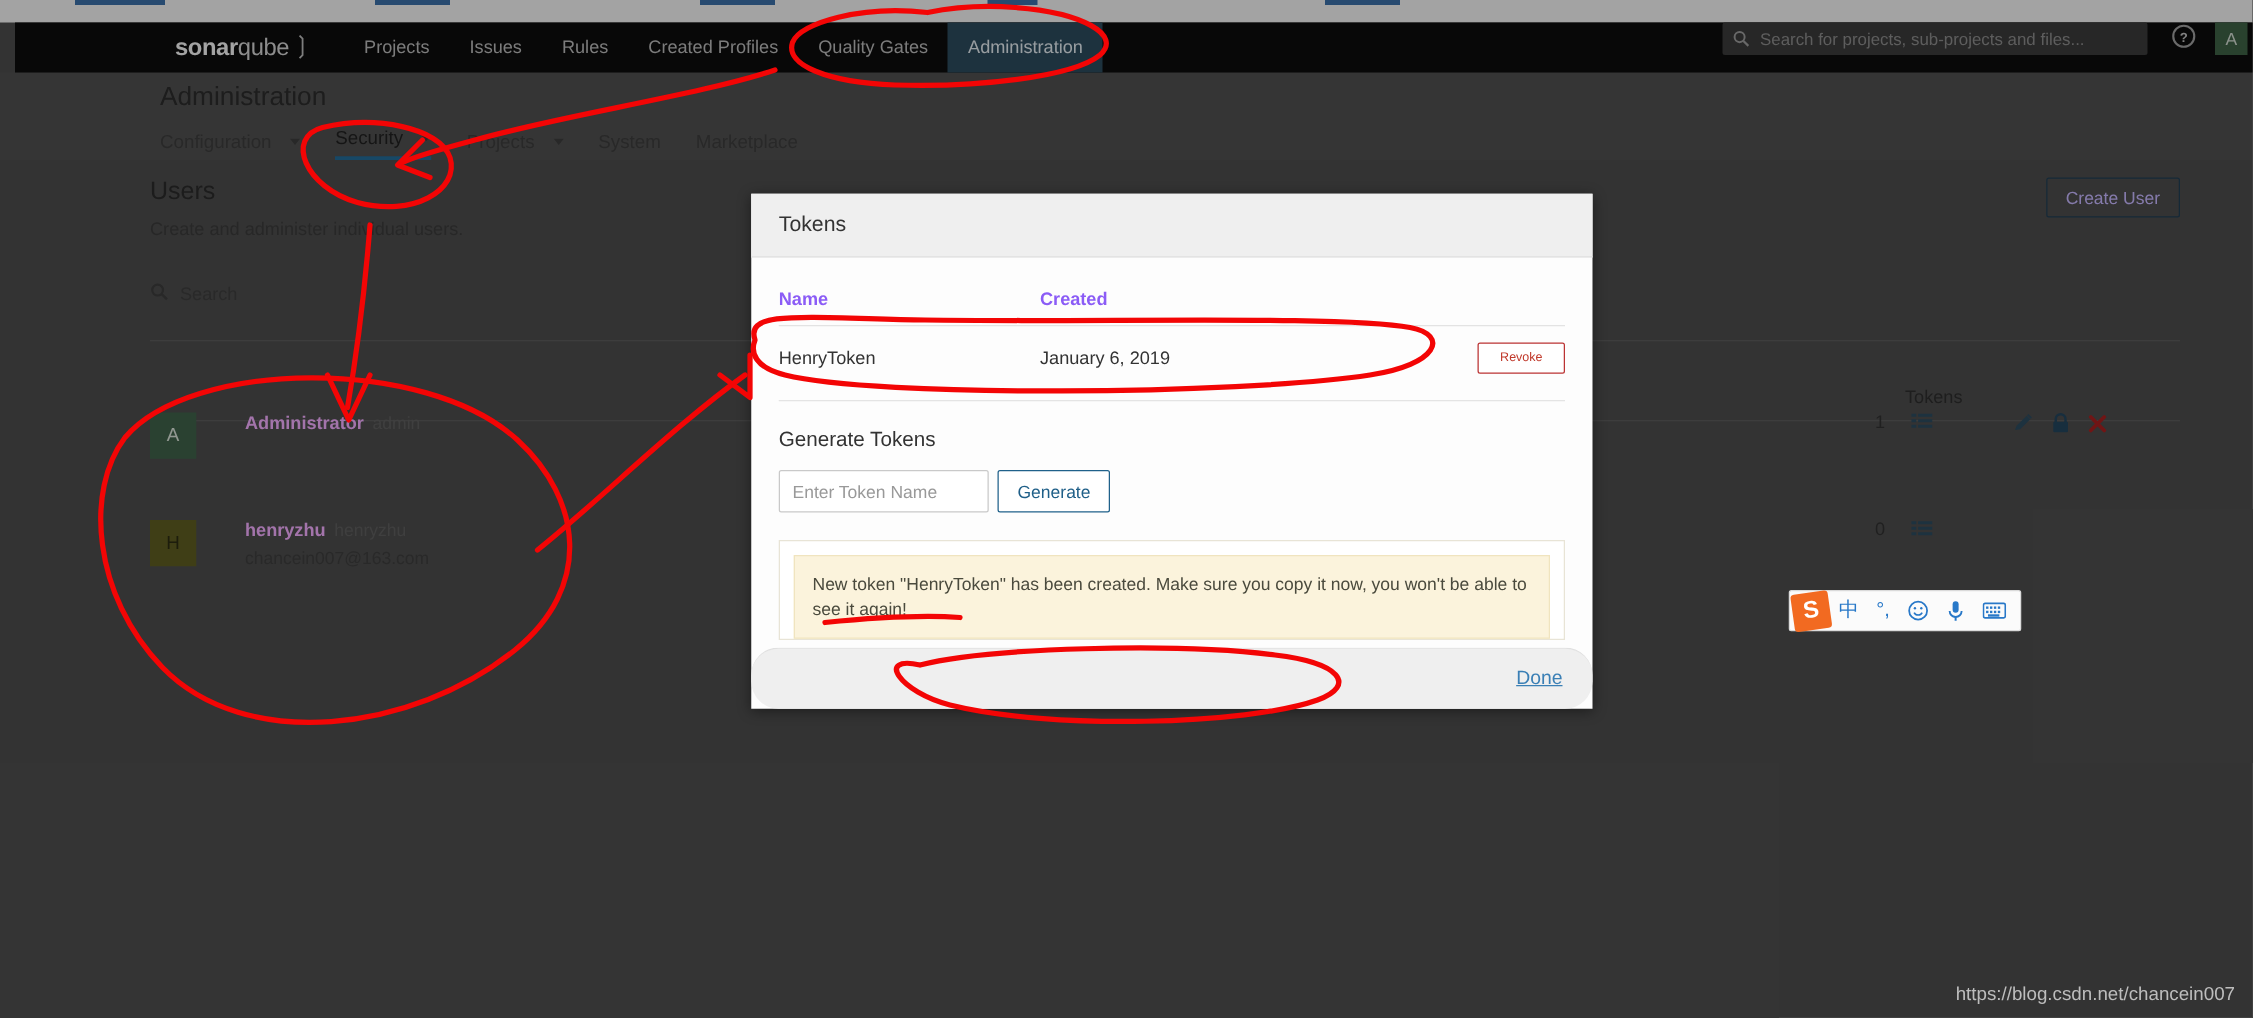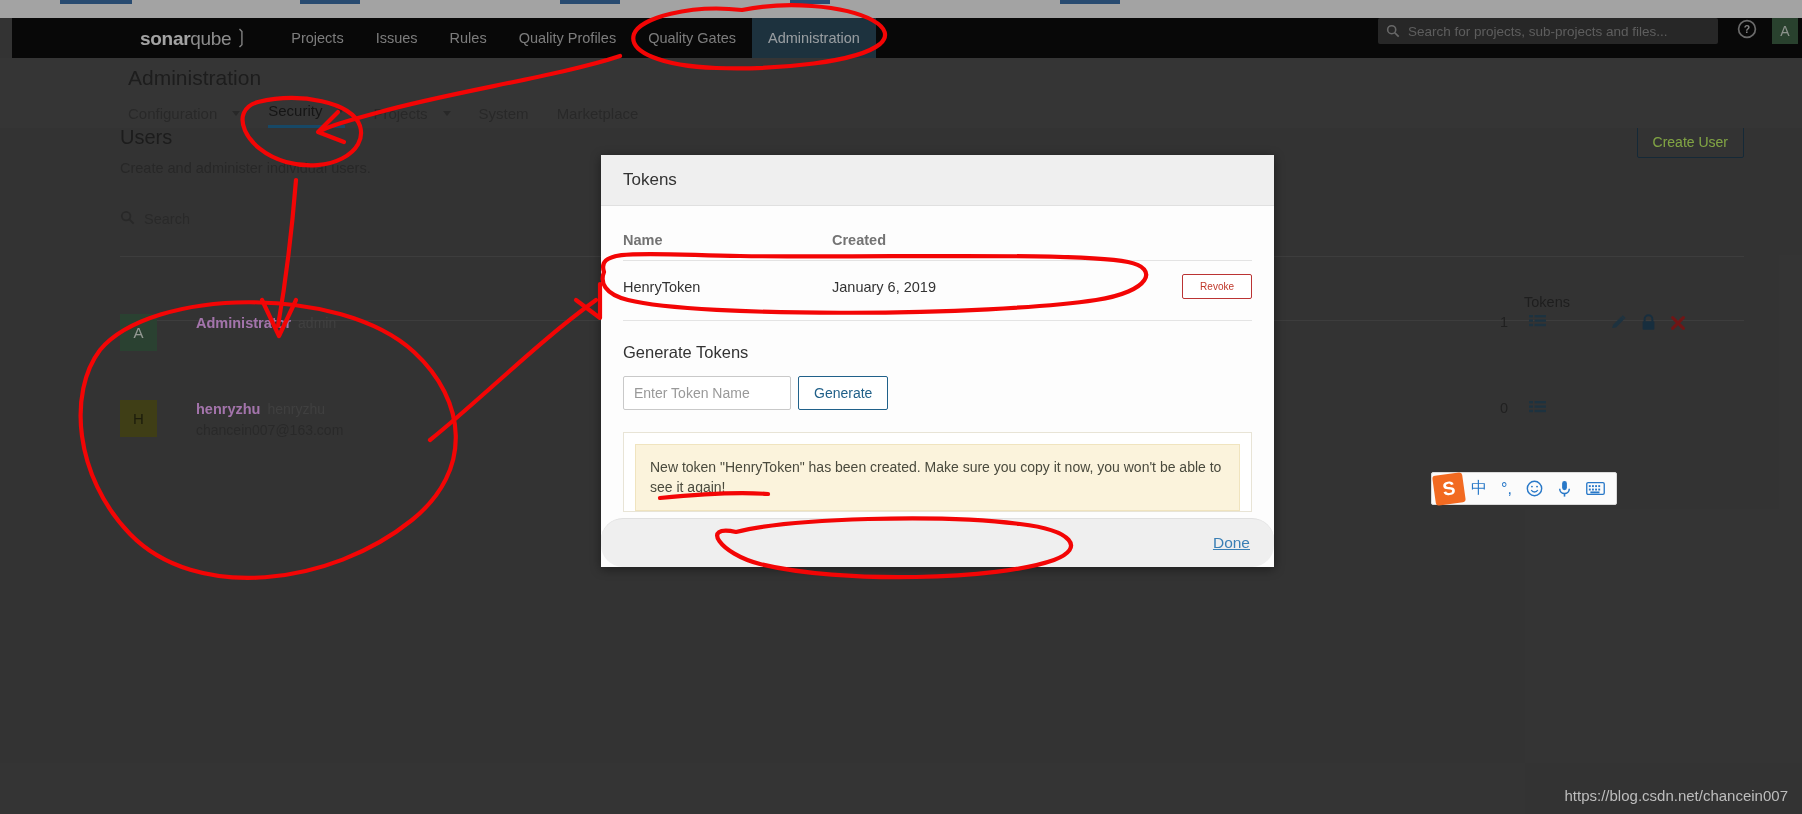--- a/index.html
+++ b/index.html
@@ -50,26 +50,26 @@
   .page-head h1 { margin: 8px 0 0 128px; font-size: 21px; font-weight: 400; color: #2b2b2b; }
   .subnav { margin: 10px 0 0 128px; display: flex; align-items: flex-end; height: 28px; }
   .subnav .item {
     font-size: 15px; color: #3c3c3c; margin-right: 28px; padding-bottom: 6px;
     display: flex; align-items: center; gap: 15px; cursor: pointer; white-space: nowrap;
   }
   .subnav .item.active { border-bottom: 3px solid #236a97; color: #1f1f1f; }
   .caret { width: 0; height: 0; border-left: 4px solid transparent; border-right: 4px solid transparent; border-top: 5px solid #3c3c3c; display:inline-block; }
 
   
-  .content { position: absolute; top: 112px; left: 0; width: 1802px; bottom: 0; z-index: 2; }
+  .content { position: absolute; top: 128px; left: 0; width: 1802px; bottom: 0; z-index: 2; }
   .page-title { position: absolute; left: 120px; top: 14px; font-size: 20px; color: #2a2a2a; font-weight: 400; }
   .page-sub { position: absolute; left: 120px; top: 48px; font-size: 14.5px; color: #3a3a3a; }
   .create-user-btn {
     position: absolute; right: 58px; top: 14px; padding: 7px 15px;
-    border: 1px solid #1f3d52; color: #bef264; background: transparent;
+    border: 1px solid #1f3d52; color: #c4b5fd; background: transparent;
     font-size: 14px; border-radius: 2px; font-family: inherit; cursor: pointer;
   }
   .search-row { position: absolute; left: 120px; top: 98px; display: flex; align-items: center; gap: 9px; color: #3d3d3d; font-size: 14.5px; }
   .hr-line { position: absolute; left: 120px; right: 58px; height: 1px; background: #5b5b5b; }
 
   .col-tokens-head { position: absolute; right: 232px; top: 182px; font-size: 14.5px; color: #2d2d2d; }
 
   .user-row { position: absolute; left: 120px; right: 58px; display: flex; align-items: flex-start; }
   .uavatar { width: 37px; height: 37px; display:flex; align-items:center; justify-content:center; font-size: 15px; color: #2e2e2e; }
   .uavatar.green { background: #3f6149; color:#d7e0d7; }
@@ -84,21 +84,21 @@
 
   
   .modal {
     position: absolute; left: 601px; top: 155px; width: 673px; background: #fdfdfd;
     box-shadow: 0 2px 10px rgba(0,0,0,0.45); z-index: 60;
   }
   .modal-head { background: #efefef; border-bottom: 1px solid #e0e0e0; padding: 15px 22px; }
   .modal-head h2 { font-size: 17px; font-weight: 400; color: #333; }
   .modal-body { padding: 16px 22px 6px 22px; }
   .tok-table { width: 100%; border-collapse: collapse; }
-  .tok-table th { text-align: left; font-size: 14.5px; font-weight: bold; color: #737373; padding: 10px 0 12px 0; }
+  .tok-table th { text-align: left; font-size: 14.5px; font-weight: bold; color: #8b5cf6; padding: 10px 0 12px 0; }
   .tok-table th.created { width: 270px; }
   .tok-table td { font-size: 14.5px; color: #333; padding: 13px 0; border-top: 1px solid #e3e3e3; }
   .tok-table td.actions { text-align: right; width: 150px; }
   .revoke-btn {
     border: 1px solid #b33; color: #c0392b; background: #fff; font-size: 10px;
     padding: 6px 17px; border-radius: 2px; font-family: inherit; cursor: pointer;
   }
   .gen-sep { height: 1px; background: #e4e4e4; margin: 8px 0 0 0; }
   .gen-title { font-size: 16.5px; color: #333; margin: 22px 0 14px 0; font-weight: 400; }
   .gen-form { display: flex; align-items: stretch; gap: 7px; }
@@ -162,21 +162,21 @@
   <div class="topnav">
     <div class="brand">
       <span class="b1">sonar</span>
         <span class="b2">qube</span>
         <span class="swoosh">❳</span>
     </div>
     <div class="topnav-links">
       <a>Projects</a>
       <a>Issues</a>
       <a>Rules</a>
-      <a>Quality Profiles</a>
+      <a>Created Profiles</a>
       <a>Quality Gates</a>
       <a class="active">Administration</a>
     </div>
     <div class="topnav-right">
       <div class="search-box">
         <span class="sicon">
           <svg width="14" height="14" viewBox="0 0 16 16">
               <circle cx="6.5" cy="6.5" r="4.6" fill="none" stroke="#9a9a9a" stroke-width="1.8"></circle>
               <line x1="10" y1="10" x2="14.5" y2="14.5" stroke="#9a9a9a" stroke-width="2"></line>
             </svg>

